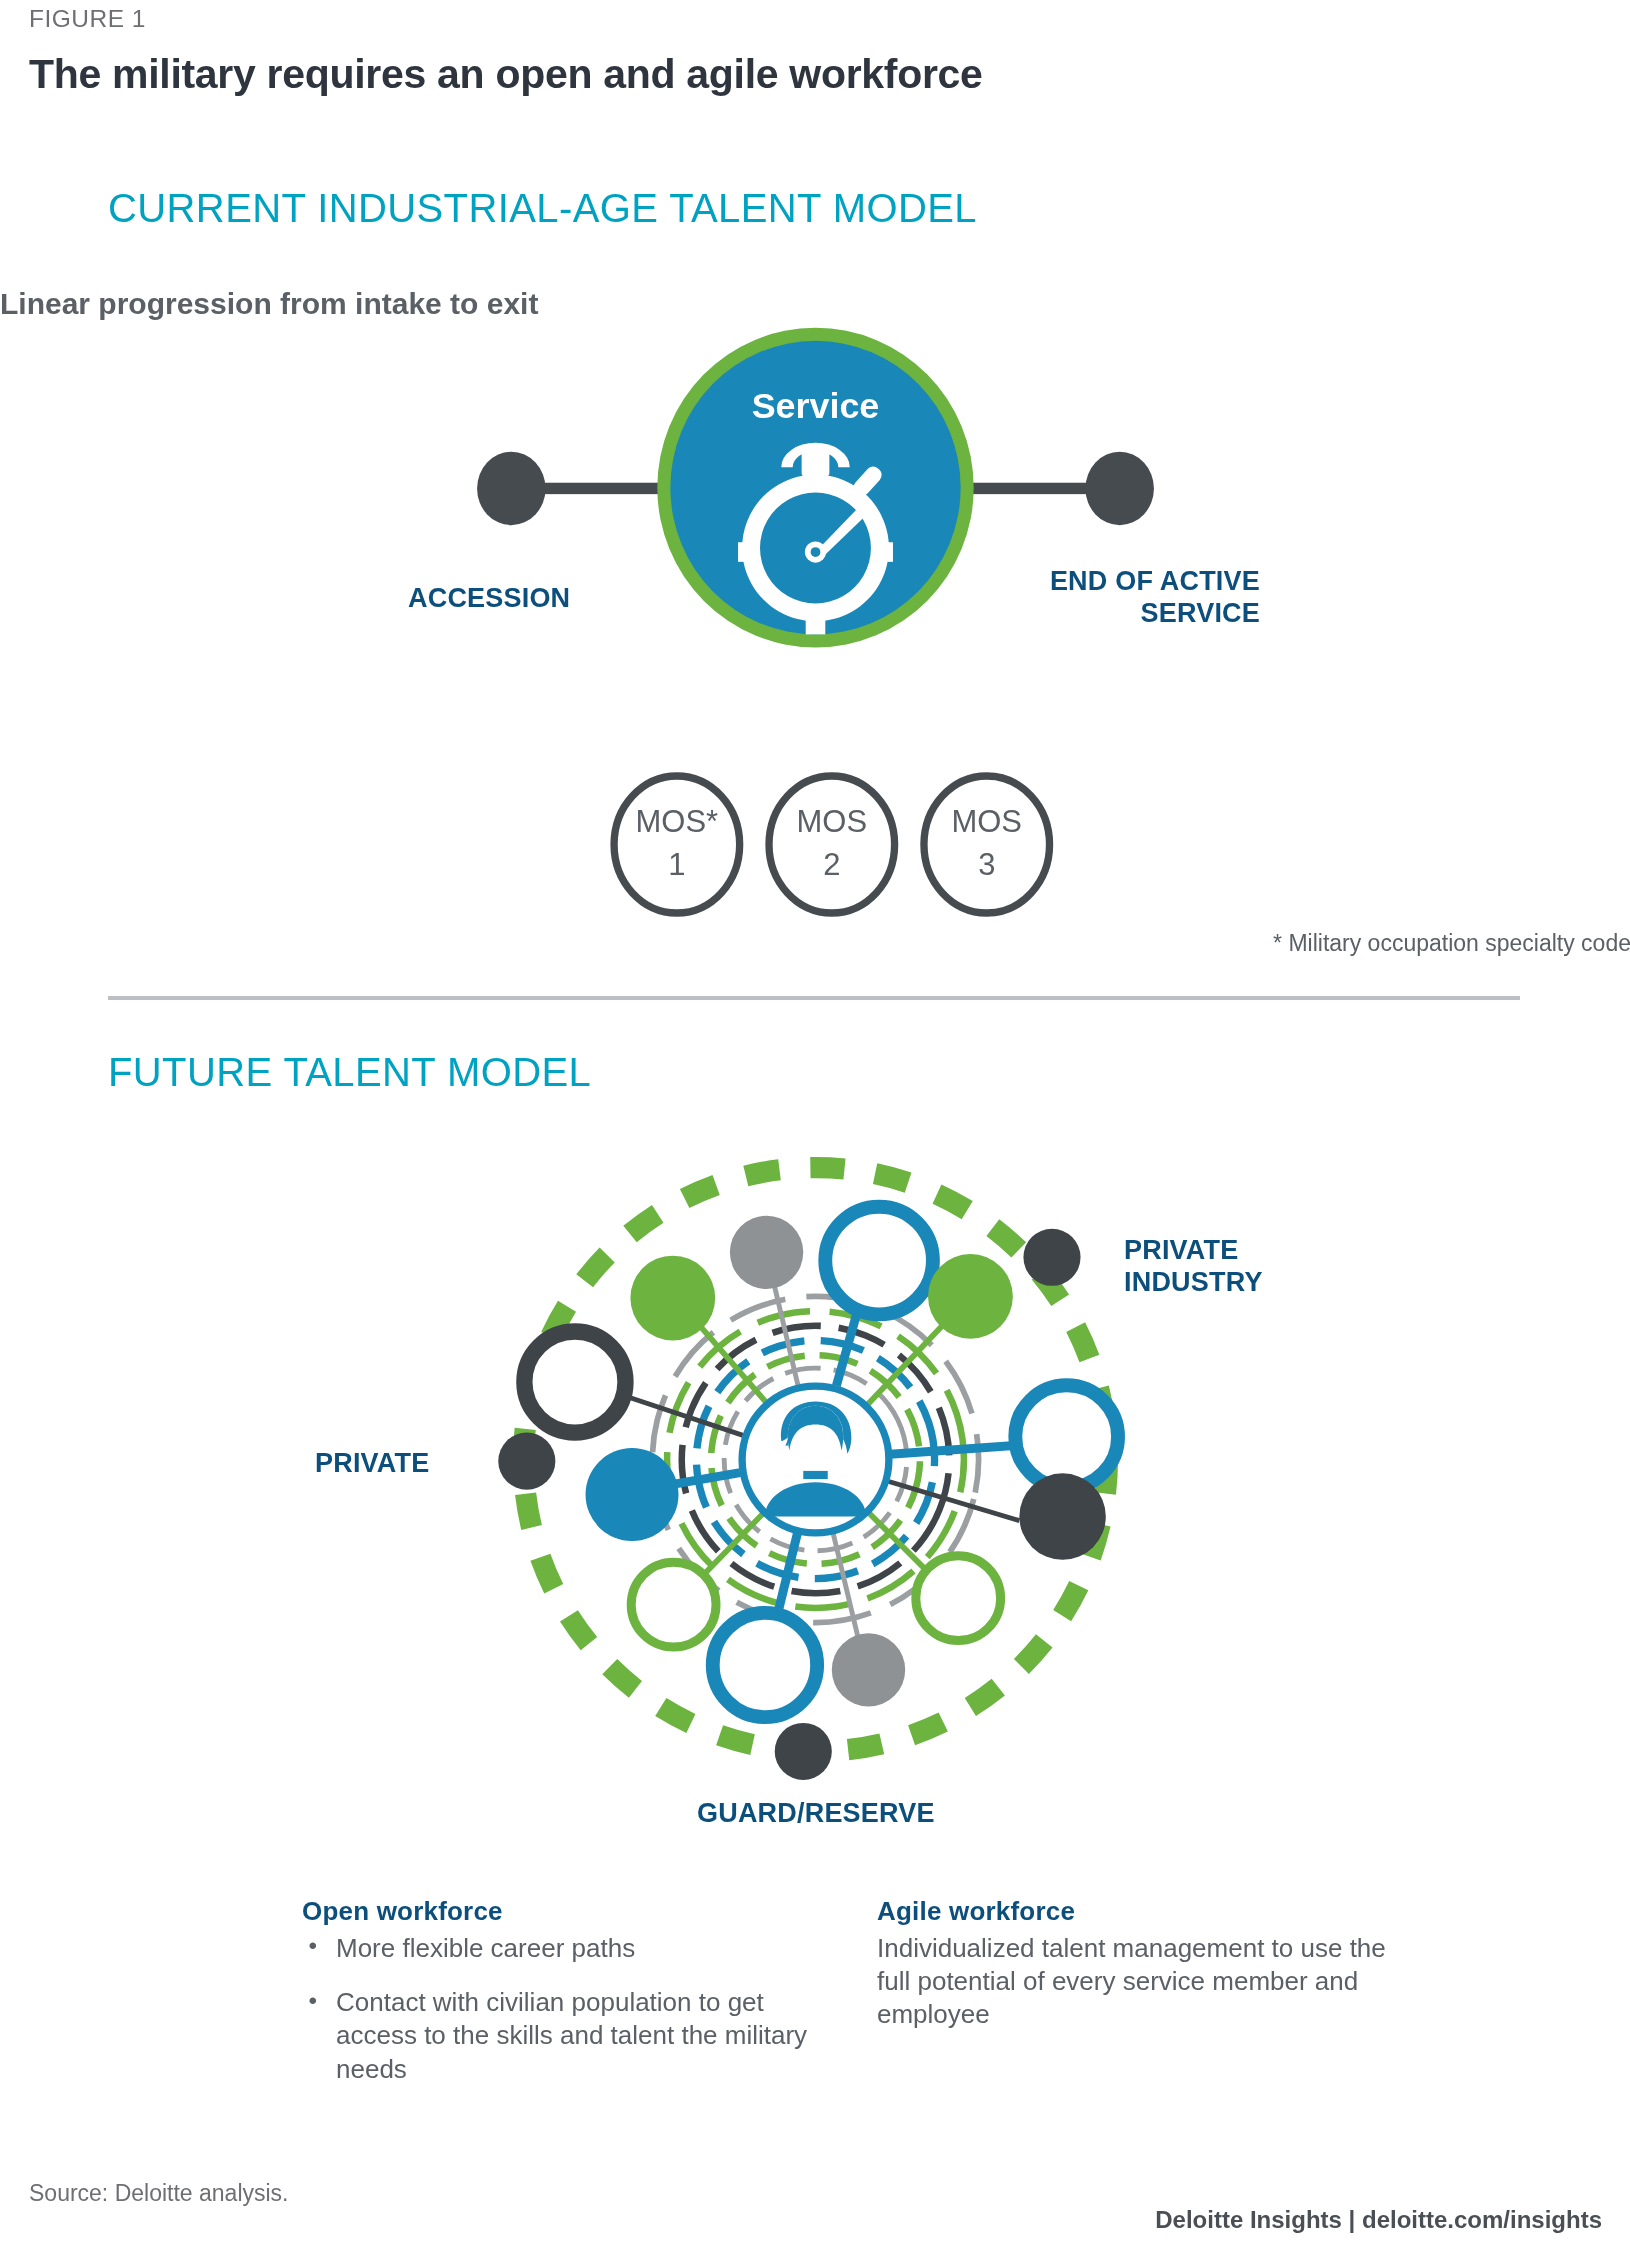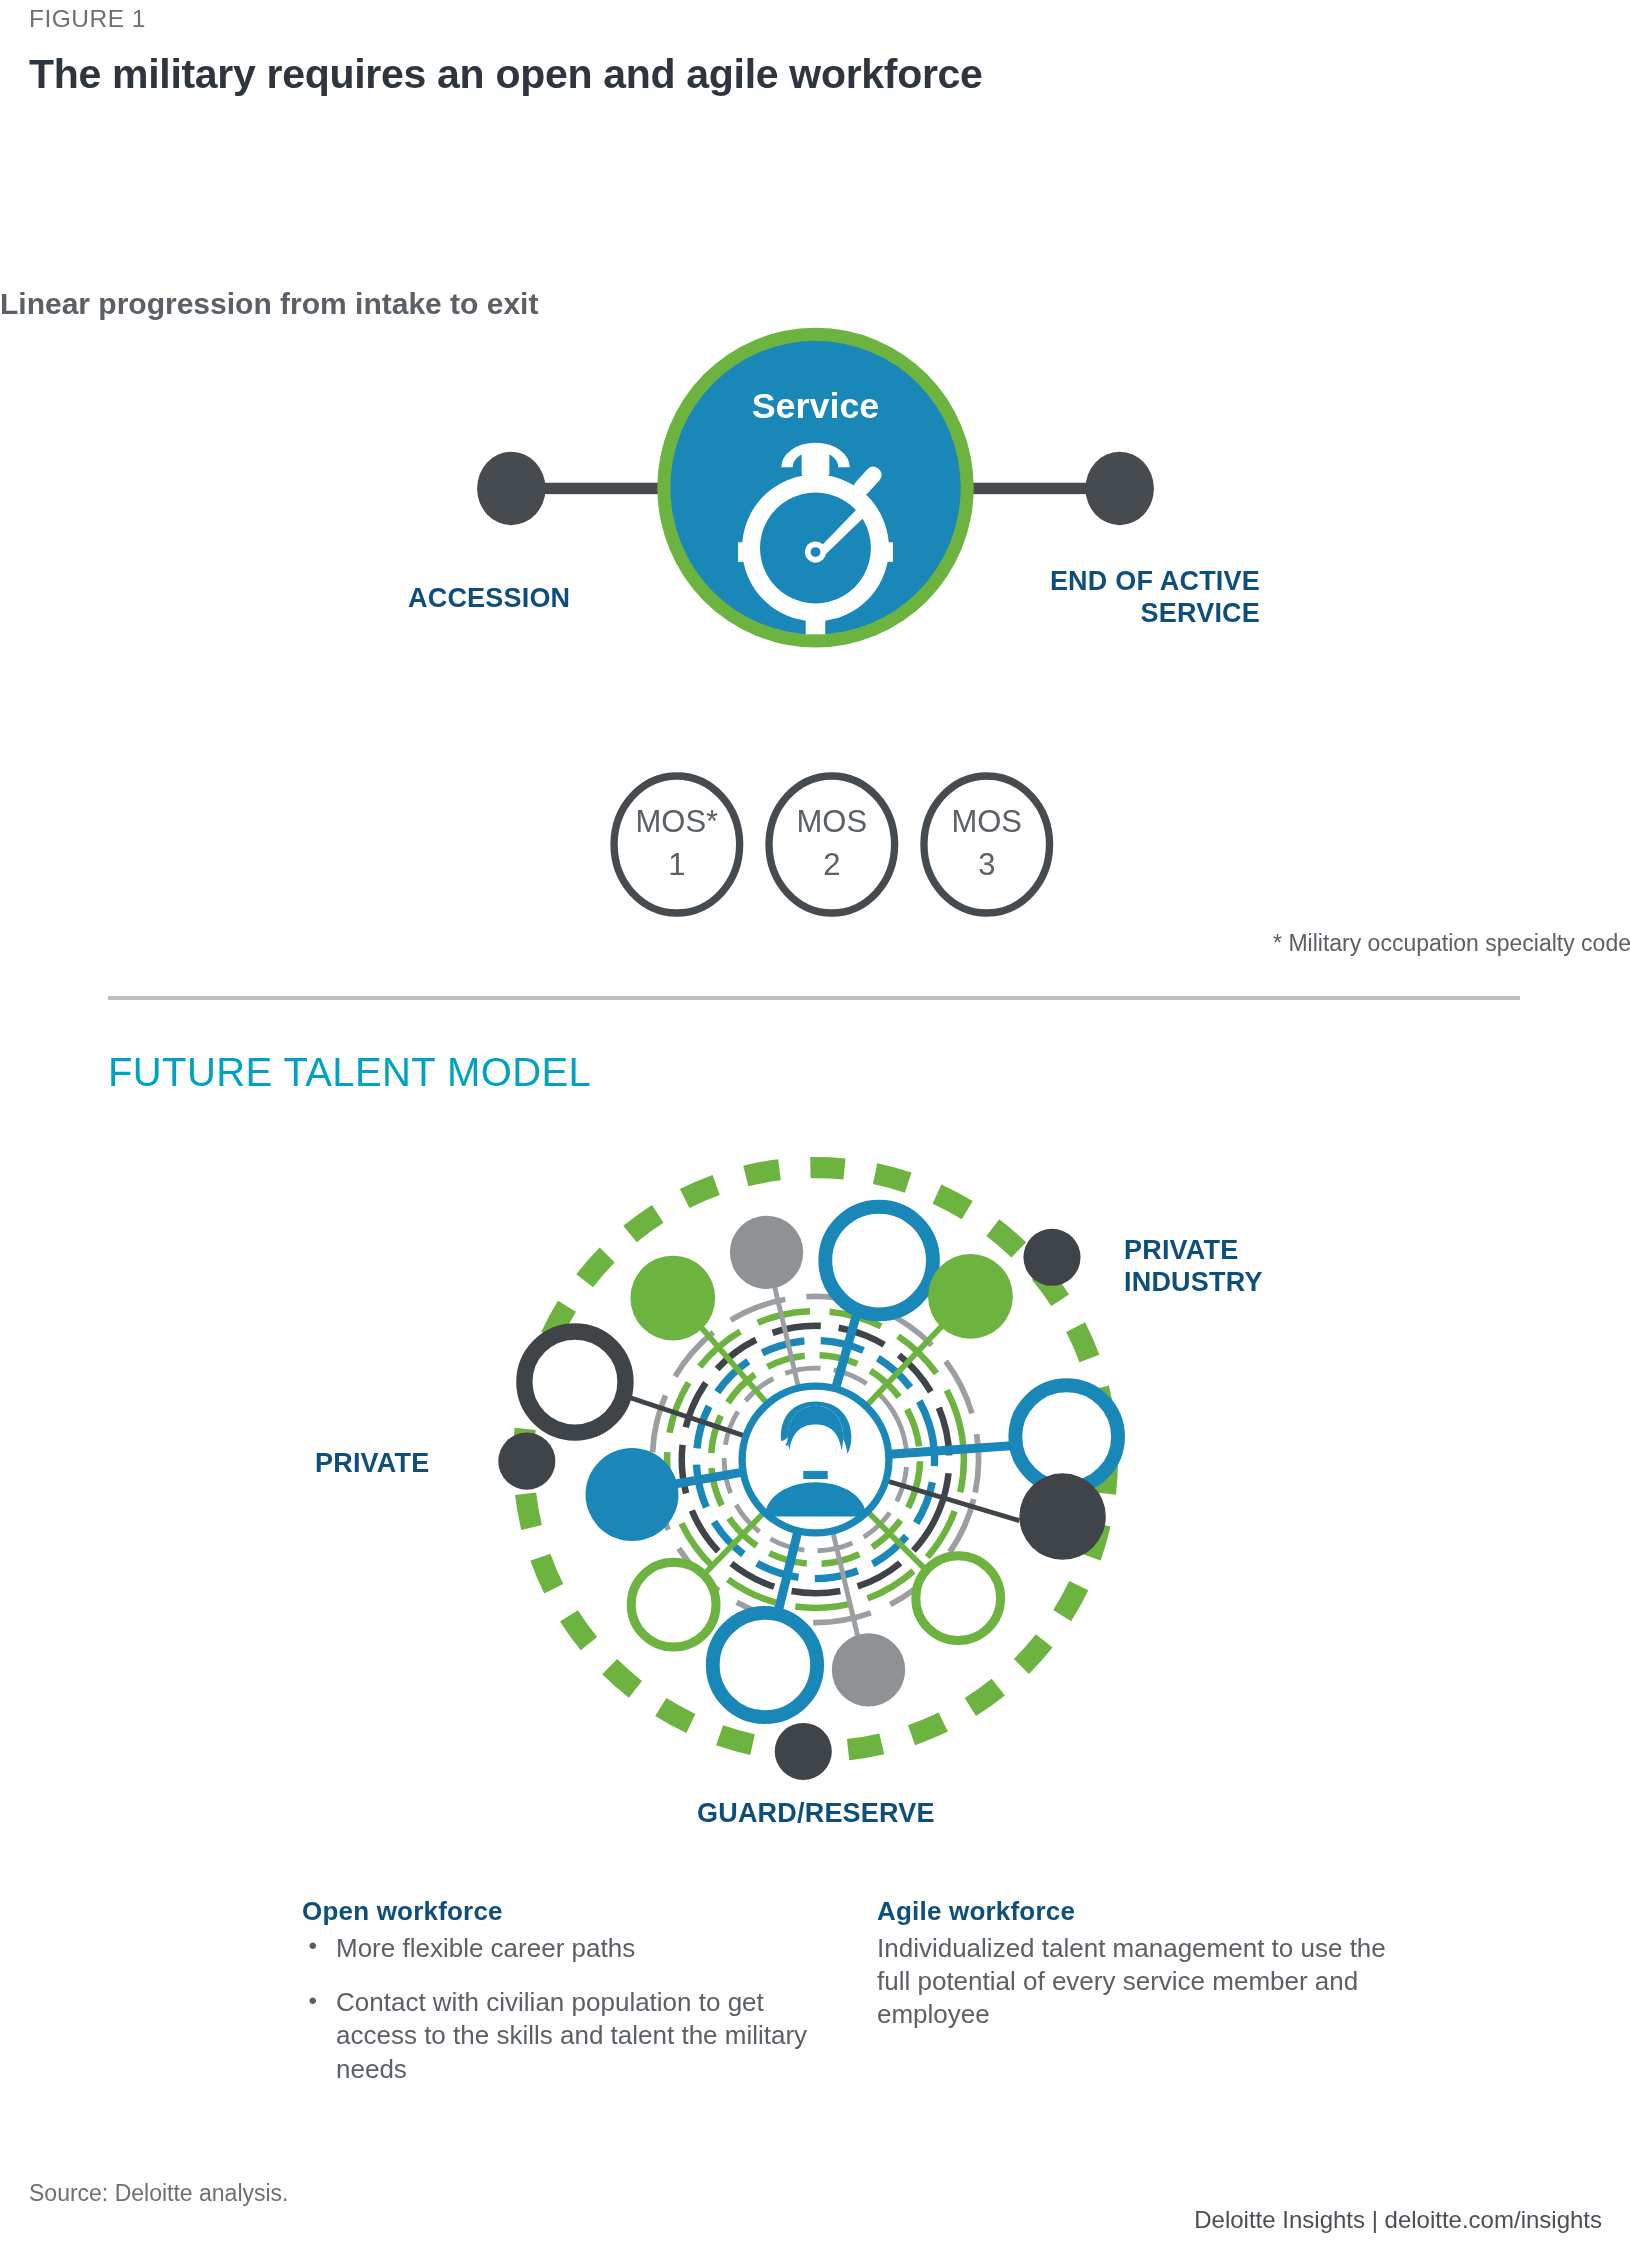--- a/index.html
+++ b/index.html
@@ -74,31 +74,32 @@
     content:"\2022";position:absolute;left:6.5px;top:-1.6px;color:#5b6066;font-size:24.5px;
   }
   #col-open{left:302px;top:1896px;width:506px;}
   #col-agile{left:877px;top:1896px;width:522px;}
 
   
   .source{
     position:absolute;left:29px;top:2180px;font-size:23px;color:#6d6f73;
   }
   .brand{
-    position:absolute;right:29px;top:2206px;font-size:24px;color:#4a4f55;font-weight:400;
+    position:absolute;right:29px;top:2206px;font-size:24px;color:#4a4f55;font-weight:700;
   }
 </style>
 </head>
 <body>
 
 <div class="page">
 
   <div class="fig-label">FIGURE 1</div>
   <div class="fig-title">The military requires an open and agile workforce</div>
 
+  <div class="sec-head" id="sec-current">CURRENT INDUSTRIAL-AGE TALENT MODEL</div>
 
   <div class="caption" id="cap-linear">Linear progression from intake to exit</div>
 
   <svg id="current-svg" width="1631" height="669" viewBox="0 0 2000 820">
 
     <rect x="658" y="192" width="250" height="14" fill="#464b50"></rect>
     <rect x="1092" y="192" width="250" height="14" fill="#464b50"></rect>
 
     <ellipse cx="627" cy="199" rx="42" ry="45" fill="#464b50"></ellipse>
 

